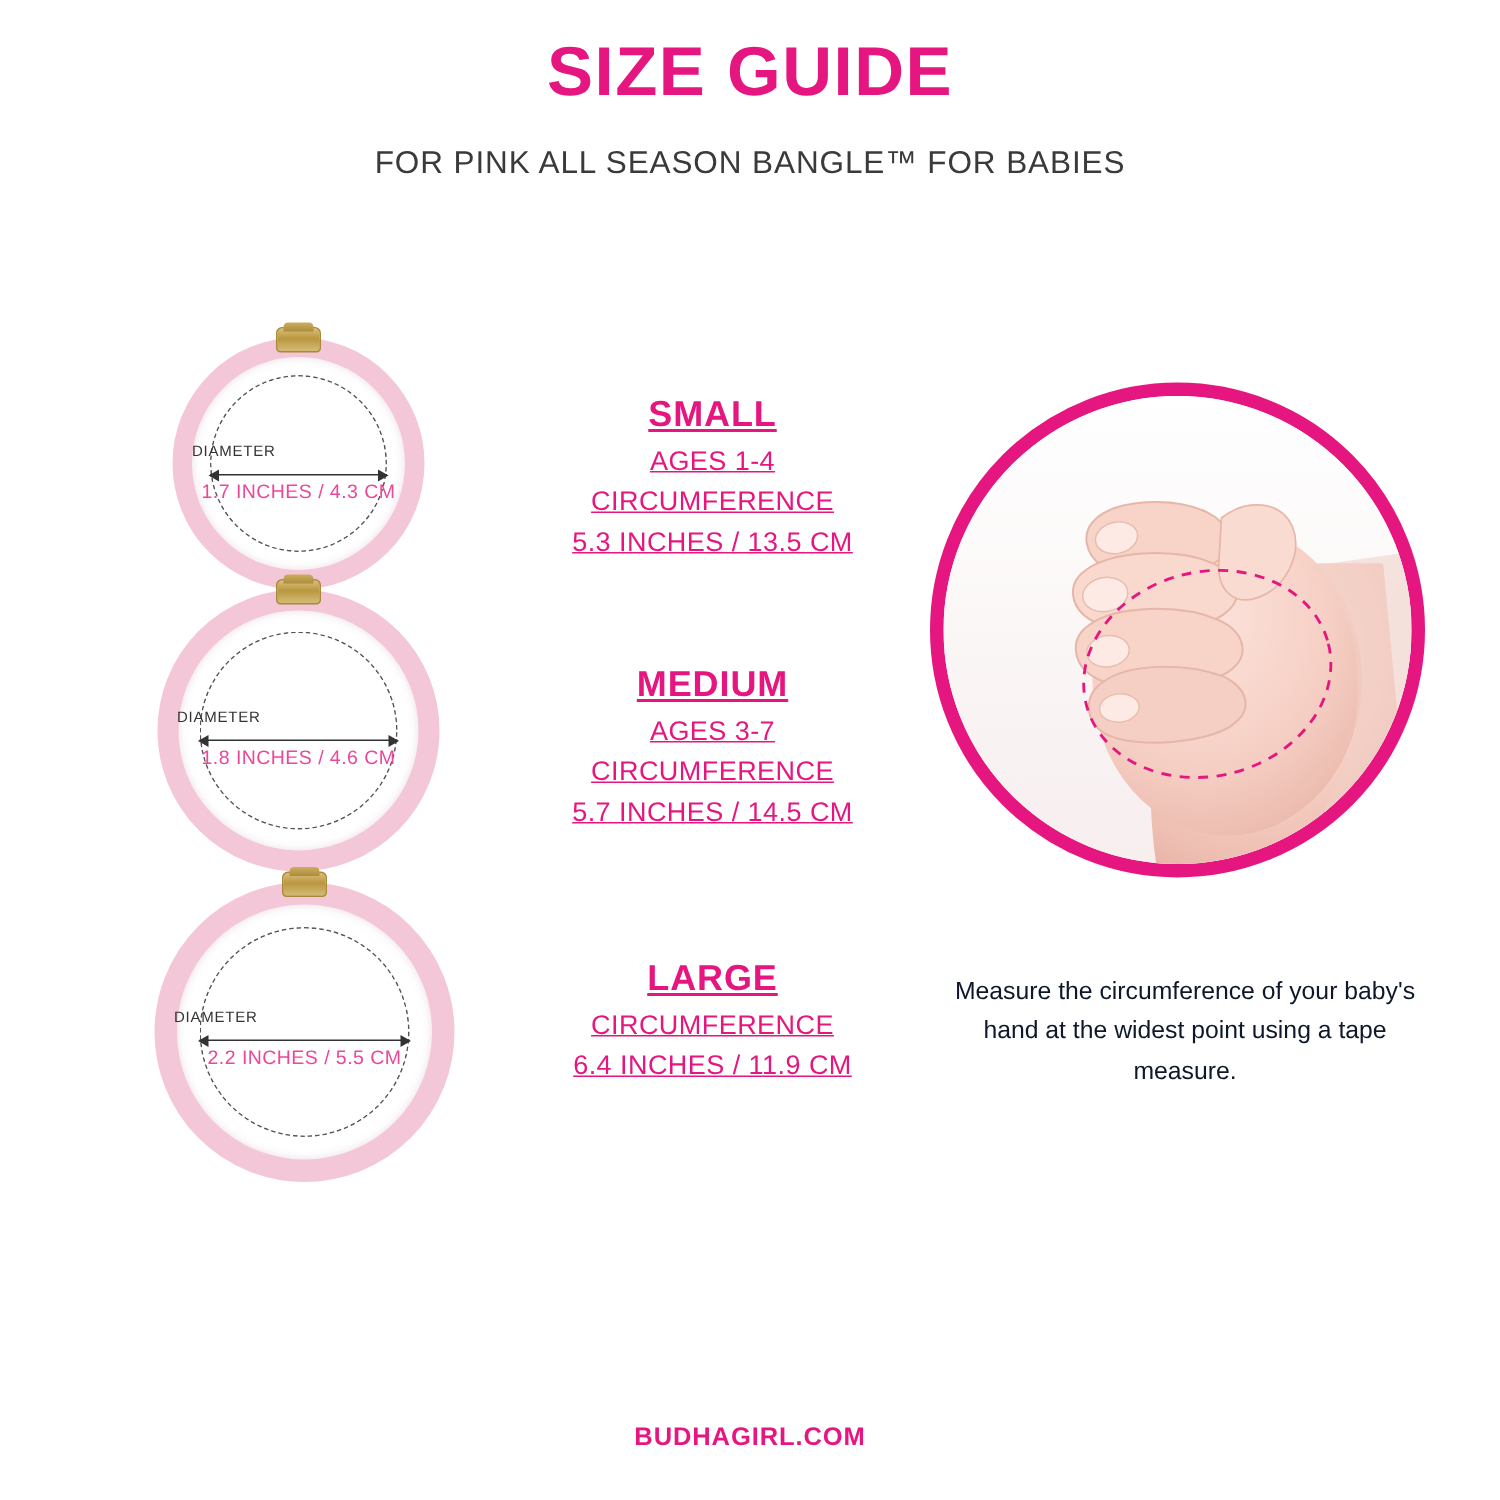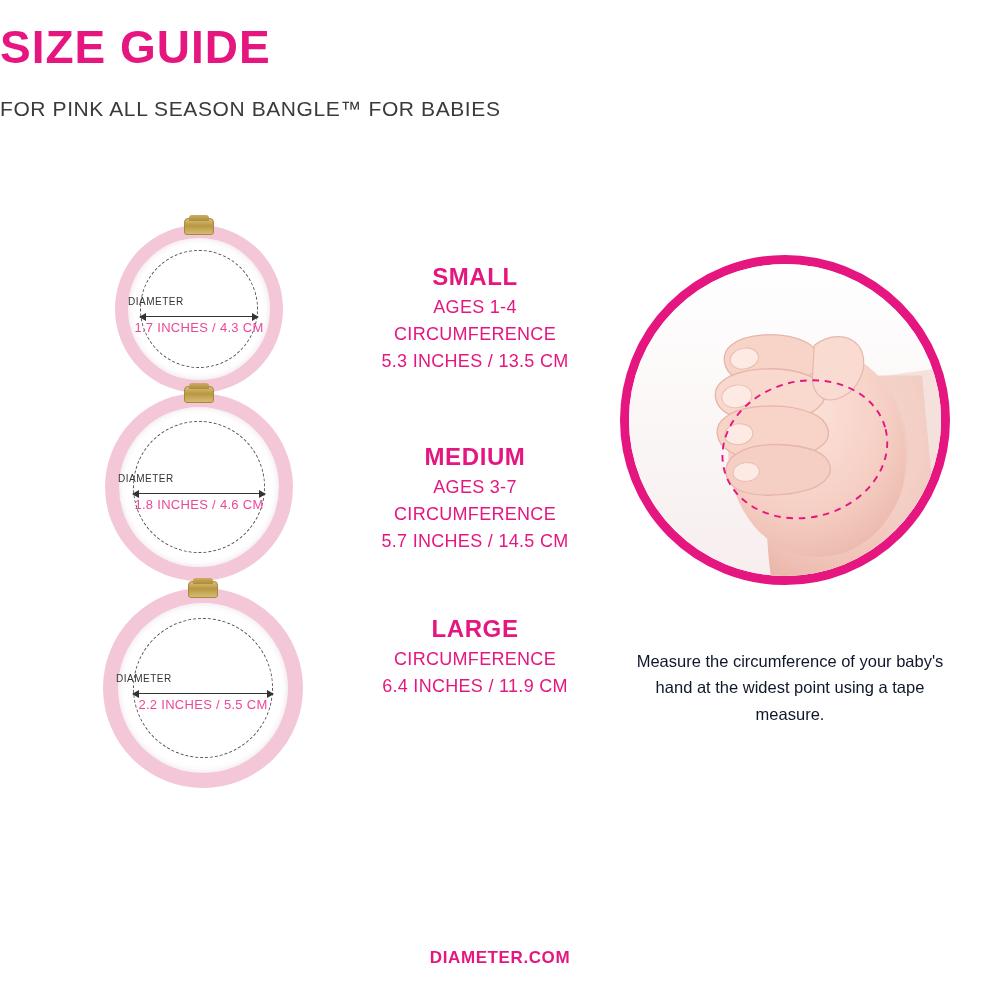--- a/index.html
+++ b/index.html
@@ -15,21 +15,21 @@
     color: #e5167f;
     overflow: hidden;
   }
 
   
   .header {
     position: absolute;
     top: 22px;
     left: 0;
     width: 100%;
-    text-align: left;
+    text-align: center;
   }
   .title {
     font-size: 46px;
     font-weight: bold;
     letter-spacing: 1px;
     color: #e5167f;
     margin: 0;
     line-height: 1.1;
   }
   .subtitle {
@@ -140,20 +140,21 @@
     position: absolute;
     left: 330px;
     top: 215px;
     width: 290px;
     text-align: center;
   }
   .size-block {
     position: absolute;
     width: 290px;
     text-align: center;
+    text-decoration: underline;
   }
   .size-name {
     font-size: 24px;
     font-weight: bold;
     color: #e5167f;
     letter-spacing: 0.6px;
   }
   .size-line {
     font-size: 18px;
     color: #e5167f;
@@ -247,21 +248,21 @@
     <div class="size-line">5.3 INCHES / 13.5 CM</div>
   </div>
 
   <div class="size-block" style="top:228px;">
     <div class="size-name">MEDIUM</div>
     <div class="size-line">AGES 3-7</div>
     <div class="size-line">CIRCUMFERENCE</div>
     <div class="size-line">5.7 INCHES / 14.5 CM</div>
   </div>
 
-  <div class="size-block" style="top:400px;">
+  <div class="size-block" style="top:424px;">
     <div class="size-name">LARGE</div>
     <div class="size-line">CIRCUMFERENCE</div>
     <div class="size-line">6.4 INCHES / 11.9 CM</div>
   </div>
 </div>
 
 <div class="photo-circle">
   <svg class="hand-svg" viewBox="0 0 330 330">
     <defs>
       <radialGradient id="skin" cx="40%" cy="30%" r="80%">
@@ -293,13 +294,13 @@
     <path d="M196 86 C214 72 238 74 246 92 C254 112 240 136 222 142 C206 148 194 138 194 120 Z" fill="#f9dbd1" stroke="#e6b6a8" stroke-width="1.2"></path>
 
     <ellipse cx="186" cy="196" rx="88" ry="72" fill="none" stroke="#e5167f" stroke-width="2" stroke-dasharray="7 6" transform="rotate(-14 186 196)"></ellipse>
 
     <path d="M258 120 C290 140 300 200 286 250 C274 292 250 318 232 330 L330 330 L330 110 Z" fill="#f1cfc6" opacity="0.55"></path>
   </svg>
 </div>
 
 <div class="photo-caption">Measure the circumference of your baby's hand at the widest point using a tape measure.</div>
 
-<div class="footer">DIAMETER.COM</div>
+<div class="footer">BUDHAGIRL.COM</div>
 
 </body></html>

